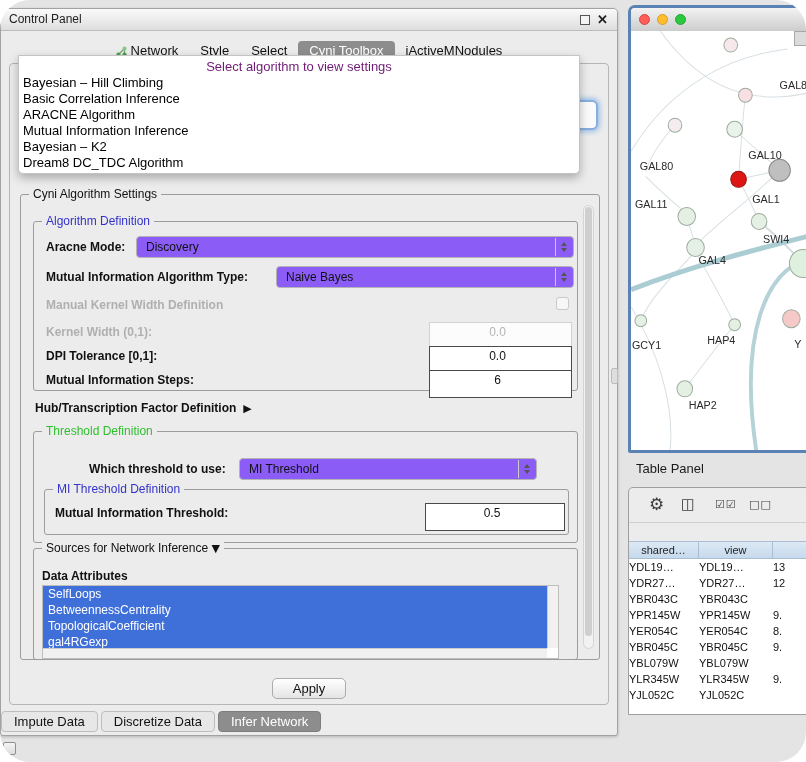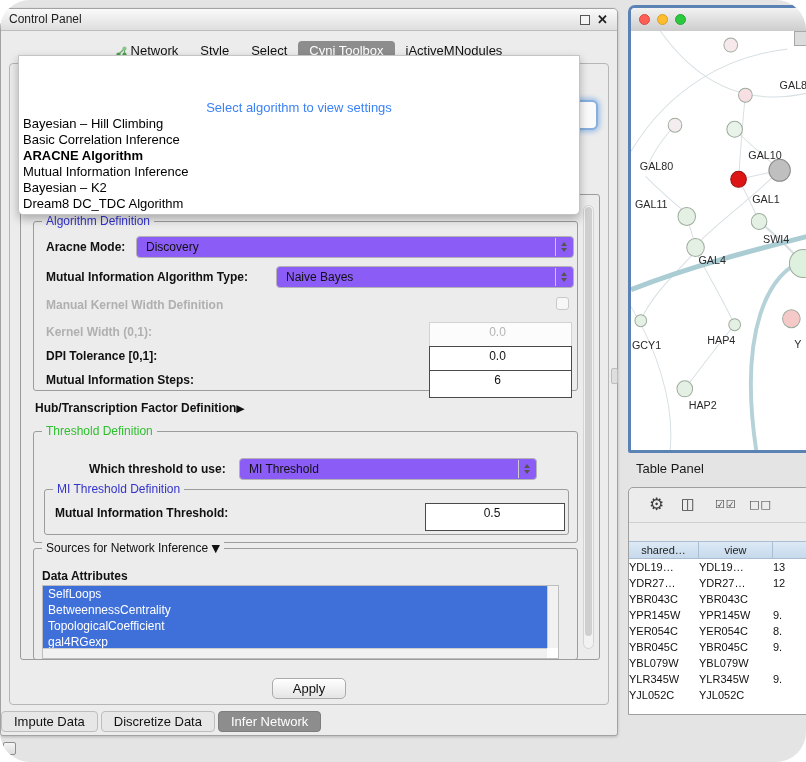--- a/index.html
+++ b/index.html
@@ -41,21 +41,21 @@
   .stepper i.up{border-bottom:4.5px solid #555;}
   .stepper i.dn{border-top:4.5px solid #555;}
 
   .field{position:absolute;height:28px;background:#fff;border:1px solid #b8b8b8;font-size:12px;line-height:18px;
          text-align:center;padding-right:6px;box-sizing:border-box;color:#111;}
   .field.dark{border-color:#4a4a4a;}
   .field.dis{color:#b4b4b4;border-color:#d2d2d2;background:#fcfcfc;}
 
   .chk{position:absolute;width:13px;height:13px;border:1px solid #c9c9c9;border-radius:3px;background:#f7f7f7;box-sizing:border-box;}
 
-  .hubrow{position:absolute;display:flex;align-items:center;gap:0;}
+  .hubrow{position:absolute;display:flex;align-items:center;gap:7px;}
   .tri{font-size:11px;color:#111;font-family:"DejaVu Sans",sans-serif;}
 
   .vscroll{position:absolute;right:5px;top:10px;width:11px;height:444px;background:#f2f2f2;border:1px solid #d4d4d4;border-radius:6px;box-sizing:border-box;}
   .vscroll i{position:absolute;left:1px;right:1px;top:1px;height:97%;background:#cfcfcf;border-radius:5px;display:block;}
 
   .listbox{position:absolute;background:#fff;border:1px solid #bdbdbd;box-sizing:border-box;}
   .litems{position:absolute;left:0;top:0;right:11px;bottom:10px;overflow:hidden;}
   .attr{height:16px;line-height:16px;font-size:12px;color:#fff;background:#3f6fd8;padding-left:5px;white-space:nowrap;}
   .vsb{position:absolute;right:0;top:0;bottom:10px;width:11px;background:#f1f1f1;border-left:1px solid #ccc;box-sizing:border-box;}
   .hsb{position:absolute;left:0;right:11px;bottom:0;height:10px;background:#f1f1f1;border-top:1px solid #ccc;box-sizing:border-box;}
@@ -63,23 +63,23 @@
   .btn{position:absolute;font-size:13px;text-align:center;line-height:19px;background:linear-gradient(#ffffff,#e4e4e4);
        border:1px solid #ababab;border-radius:5px;color:#111;box-sizing:border-box;}
 
   .btabs{position:absolute;left:0;right:0;top:702px;display:flex;gap:3px;}
   .btab{font-size:13px;line-height:19px;padding:0 12px;background:#e7e7e7;border:1px solid #bdbdbd;border-radius:4px;color:#111;white-space:nowrap;}
   .btab.sel{background:#8d8d8d;border-color:#7d7d7d;color:#fff;}
 
   
   .popup{position:absolute;left:18px;top:55px;width:560px;background:#fff;border:1px solid #c4c4c4;
          border-radius:0 0 5px 5px;box-shadow:0 4px 10px rgba(0,0,0,.28);padding:2px 0;z-index:60;}
-  .ph{font-size:13px;color:#3b82f6;text-align:center;line-height:17px;margin-top:41px;}
+  .ph{font-size:13px;color:#701a75;text-align:center;line-height:17px;}
   .pitem{font-size:13px;color:#000;line-height:16px;padding-left:4px;white-space:nowrap;}
-  .pitem.selb{font-weight:bold;}
+  .pitem.selb{font-weight:normal;}
 
   
   .netwin{position:absolute;left:628px;top:5px;width:182px;height:448px;border:3px solid #5a82b4;
           border-radius:7px 7px 2px 2px;background:#fff;box-sizing:border-box;overflow:hidden;}
   .mactitle{position:relative;height:23px;background:linear-gradient(#f2f2f2,#cdcdcd);border-bottom:1px solid #9e9e9e;}
   .tl{position:absolute;top:6px;width:11px;height:11px;border-radius:50%;box-sizing:border-box;}
   .tl.red{left:8px;background:#ff5d55;border:1px solid #d94a43;}
   .tl.yel{left:26px;background:#ffbd2e;border:1px solid #d8a027;}
   .tl.grn{left:44px;background:#2ac93f;border:1px solid #27a834;}
   .canvas{position:absolute;top:23px;left:0;right:0;bottom:0;background:#fff;}

